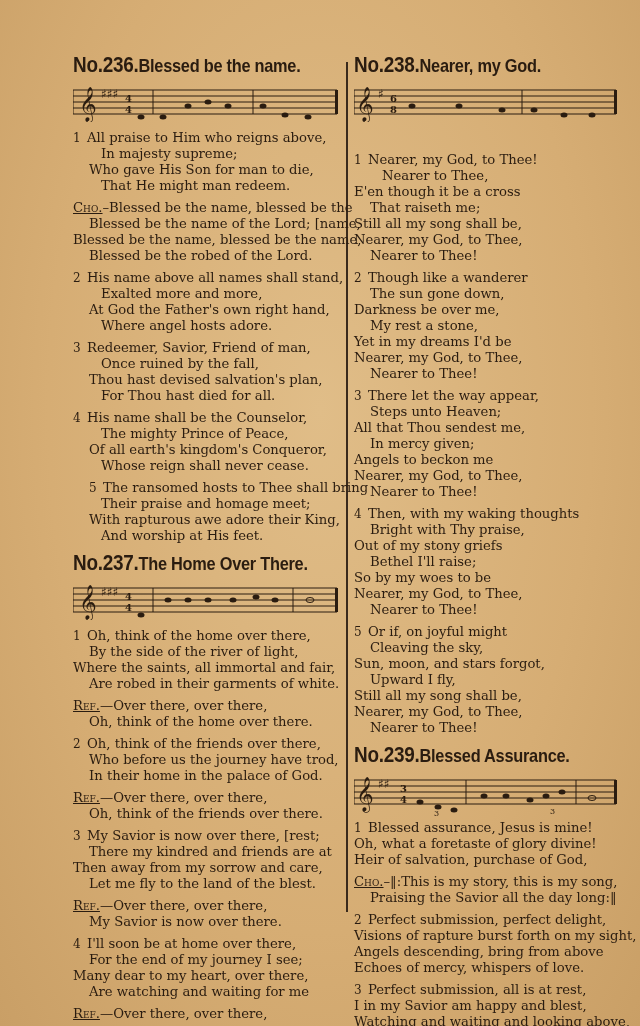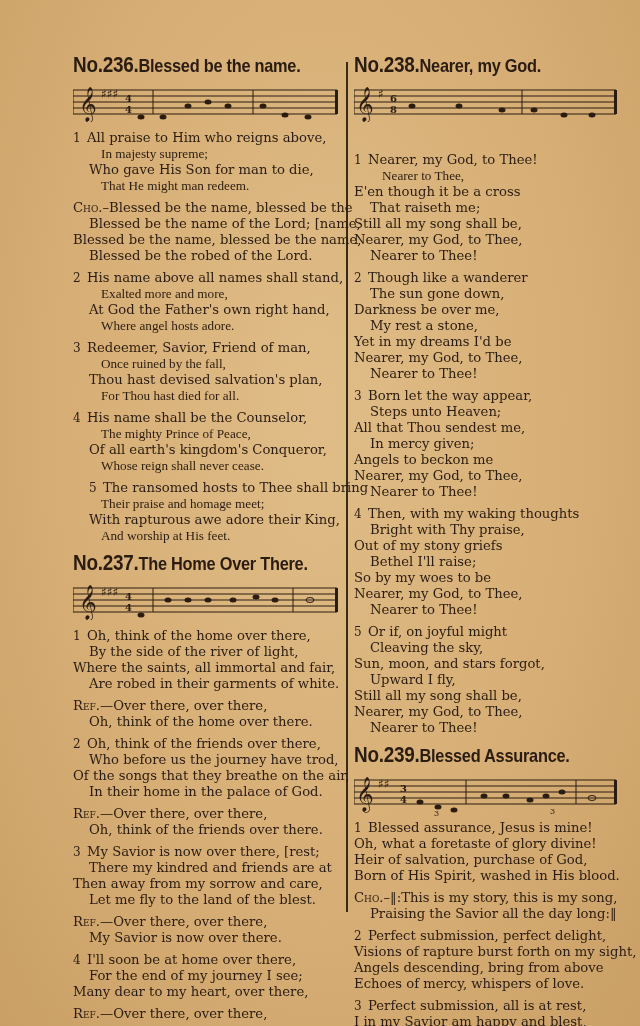--- a/index.html
+++ b/index.html
@@ -21,23 +21,23 @@
     transform:scaleX(0.86); transform-origin:left; margin:0 0 4px 0;
   }
   .title .num { font-size:22px; }
   .staff {
     position:relative; height:40px; margin:2px 0 8px 0; width:268px;
   }
   .staff svg { position:absolute; left:0; top:0; }
   .verse { margin:0 0 6px 0; }
   .line { font-size:13.2px; line-height:16px; white-space:nowrap; }
   .ind { padding-left:16px; }
-  .ind2 { padding-left:28px;font-family:Liberation Serif, serif; }
+  .ind2 { padding-left:28px; }
   .vn { display:inline-block; width:14px; font-size:12px; }
-  .lbl { font-variant:small-caps; }
+  .lbl { font-variant:small-caps;text-decoration:underline; }
 </style>
 </head>
 <body>
 
 <div class="divider"></div>
 
 <div class="col col-left">
 
   <div>
     <div class="title">
@@ -151,41 +151,41 @@
       <div class="line">Where the saints, all immortal and fair,</div>
       <div class="line ind">Are robed in their garments of white.</div>
     </div>
     <div class="verse">
       <div class="line"><span class="lbl">Ref.</span><span>—Over there, over there,</span></div>
       <div class="line ind">Oh, think of the home over there.</div>
     </div>
     <div class="verse">
       <div class="line"><span class="vn">2</span><span>Oh, think of the friends over there,</span></div>
       <div class="line ind">Who before us the journey have trod,</div>
-      <div class="line">Of the songs that they breathe on the air,</div>
       <div class="line ind">In their home in the palace of God.</div>
     </div>
     <div class="verse">
       <div class="line"><span class="lbl">Ref.</span><span>—Over there, over there,</span></div>
       <div class="line ind">Oh, think of the friends over there.</div>
     </div>
     <div class="verse">
       <div class="line"><span class="vn">3</span><span>My Savior is now over there, [rest;</span></div>
       <div class="line ind">There my kindred and friends are at</div>
       <div class="line">Then away from my sorrow and care,</div>
       <div class="line ind">Let me fly to the land of the blest.</div>
     </div>
     <div class="verse">
       <div class="line"><span class="lbl">Ref.</span><span>—Over there, over there,</span></div>
       <div class="line ind">My Savior is now over there.</div>
     </div>
     <div class="verse">
       <div class="line"><span class="vn">4</span><span>I'll soon be at home over there,</span></div>
       <div class="line ind">For the end of my journey I see;</div>
       <div class="line">Many dear to my heart, over there,</div>
+      <div class="line ind">Are watching and waiting for me</div>
     </div>
     <div class="verse">
       <div class="line"><span class="lbl">Ref.</span><span>—Over there, over there,</span></div>
 
     </div>
   </div>
 </div>
 
 <div class="col col-right">
 
@@ -231,21 +231,21 @@
     <div class="verse">
       <div class="line"><span class="vn">2</span><span>Though like a wanderer</span></div>
       <div class="line ind">The sun gone down,</div>
       <div class="line">Darkness be over me,</div>
       <div class="line ind">My rest a stone,</div>
       <div class="line">Yet in my dreams I'd be</div>
       <div class="line">Nearer, my God, to Thee,</div>
       <div class="line ind">Nearer to Thee!</div>
     </div>
     <div class="verse">
-      <div class="line"><span class="vn">3</span><span>Born let the way appear,</span></div>
+      <div class="line"><span class="vn">3</span><span>There let the way appear,</span></div>
       <div class="line ind">Steps unto Heaven;</div>
       <div class="line">All that Thou sendest me,</div>
       <div class="line ind">In mercy given;</div>
       <div class="line">Angels to beckon me</div>
       <div class="line">Nearer, my God, to Thee,</div>
       <div class="line ind">Nearer to Thee!</div>
     </div>
     <div class="verse">
       <div class="line"><span class="vn">4</span><span>Then, with my waking thoughts</span></div>
       <div class="line ind">Bright with Thy praise,</div>
@@ -299,21 +299,20 @@
           <ellipse cx="238" cy="26" rx="4" ry="2.5" fill="none" stroke="#2a1c10"></ellipse>
         </g>
         <text x="80" y="44" font-size="8" fill="#2a1c10">3</text>
         <text x="196" y="42" font-size="8" fill="#2a1c10">3</text>
       </svg>
     </div>
     <div class="verse">
       <div class="line"><span class="vn">1</span><span>Blessed assurance, Jesus is mine!</span></div>
       <div class="line">Oh, what a foretaste of glory divine!</div>
       <div class="line">Heir of salvation, purchase of God,</div>
-      <div class="line">Born of His Spirit, washed in His blood.</div>
     </div>
     <div class="verse">
       <div class="line"><span class="lbl">Cho.</span><span>–‖:This is my story, this is my song,</span></div>
       <div class="line ind">Praising the Savior all the day long:‖</div>
     </div>
     <div class="verse">
       <div class="line"><span class="vn">2</span><span>Perfect submission, perfect delight,</span></div>
       <div class="line">Visions of rapture burst forth on my sight,</div>
       <div class="line">Angels descending, bring from above</div>
       <div class="line">Echoes of mercy, whispers of love.</div>

